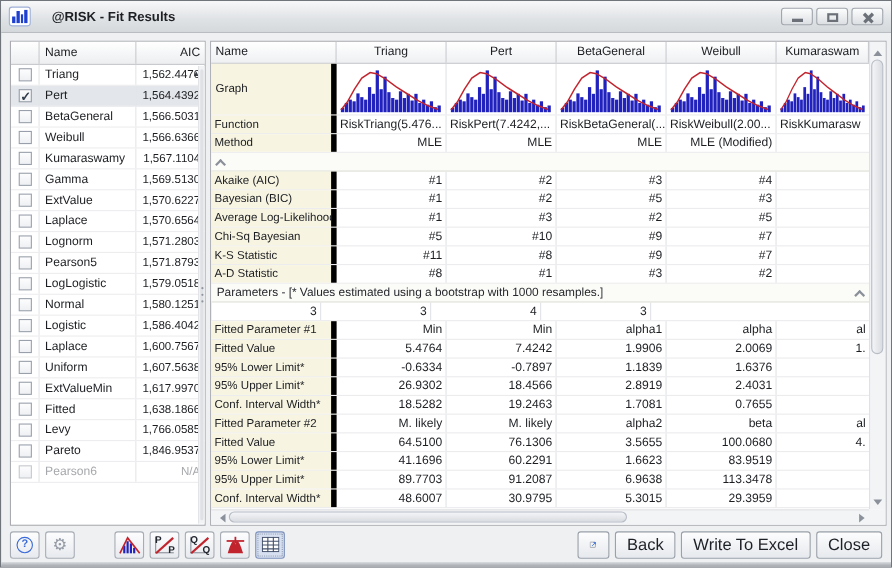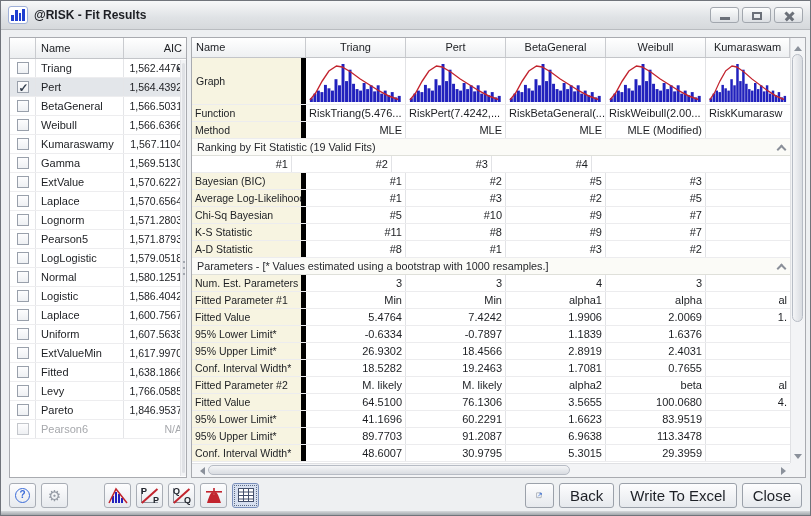--- a/index.html
+++ b/index.html
@@ -1,20 +1,20 @@
 <!DOCTYPE html>
 <html><head>
 <meta charset="utf-8">
 <style>
   * { margin:0; padding:0; box-sizing:border-box; }
   html,body { background:#9aa0a6; font-family:"Liberation Sans", sans-serif; }
   .window { position:relative; width:811px; height:516px; background:#eef0f2;
             border:1px solid #70747b; overflow:hidden; }
   
-  .titlebar { height:29px; display:flex; align-items:center; gap:6px; padding:0 7px;
+  .titlebar { height:29px; display:flex; align-items:center; gap:19px; padding:0 7px;
               background:linear-gradient(#f7f8f9,#dfe2e5 60%,#d6d9dc);
               border-bottom:1px solid #b9bcc0; }
   .app-icon { width:20px; height:18px; background:#fff; border:1px solid #9fb0d8; border-radius:3px;
               display:flex; align-items:flex-end; justify-content:center; gap:1px; padding:2px 2px; }
   .app-icon i { display:block; width:3px; background:#1f3fd0; }
   .title { font-size:12px; font-weight:bold; color:#1d1f24; }
   .winbtns { margin-left:auto; display:flex; gap:3px; }
   .wbtn { width:29px; height:16px; border:1px solid #a2a7ae; border-radius:3px;
           background:linear-gradient(#fcfdfd,#dcdfe3); position:relative; cursor:default; }
   .g-min { position:absolute; left:9px; top:9px; width:10px; height:3px; background:#6b7079; }
@@ -475,24 +475,24 @@
         </div>
         <div class="rrow">
           <div class="rcell c0">Method</div>
           <div class="rcell cd">MLE</div>
           <div class="rcell cd">MLE</div>
           <div class="rcell cd">MLE</div>
           <div class="rcell cd">MLE (Modified)</div>
           <div class="rcell cl"></div>
         </div>
         <div class="secrow">
-          <span class="sectitle">Ranking by Fit Statistic (19 Valid Fits)</span>
           <span class="chev"></span>
         </div>
         <div class="rrow">
+          <div class="rcell c0">Akaike (AIC)</div>
           <div class="rcell cd">#1</div>
           <div class="rcell cd">#2</div>
           <div class="rcell cd">#3</div>
           <div class="rcell cd">#4</div>
           <div class="rcell cl"></div>
         </div>
         <div class="rrow">
           <div class="rcell c0">Bayesian (BIC)</div>
           <div class="rcell cd">#1</div>
           <div class="rcell cd">#2</div>
@@ -530,21 +530,20 @@
           <div class="rcell cd">#1</div>
           <div class="rcell cd">#3</div>
           <div class="rcell cd">#2</div>
           <div class="rcell cl"></div>
         </div>
         <div class="secrow">
           <span class="sectitle">Parameters - [* Values estimated using a bootstrap with 1000 resamples.]</span>
           <span class="chev"></span>
         </div>
         <div class="rrow">
-          <div class="rcell c0">Num. Est. Parameters</div>
           <div class="rcell cd">3</div>
           <div class="rcell cd">3</div>
           <div class="rcell cd">4</div>
           <div class="rcell cd">3</div>
           <div class="rcell cl"></div>
         </div>
         <div class="rrow">
           <div class="rcell c0">Fitted Parameter #1</div>
           <div class="rcell cd">Min</div>
           <div class="rcell cd">Min</div>

